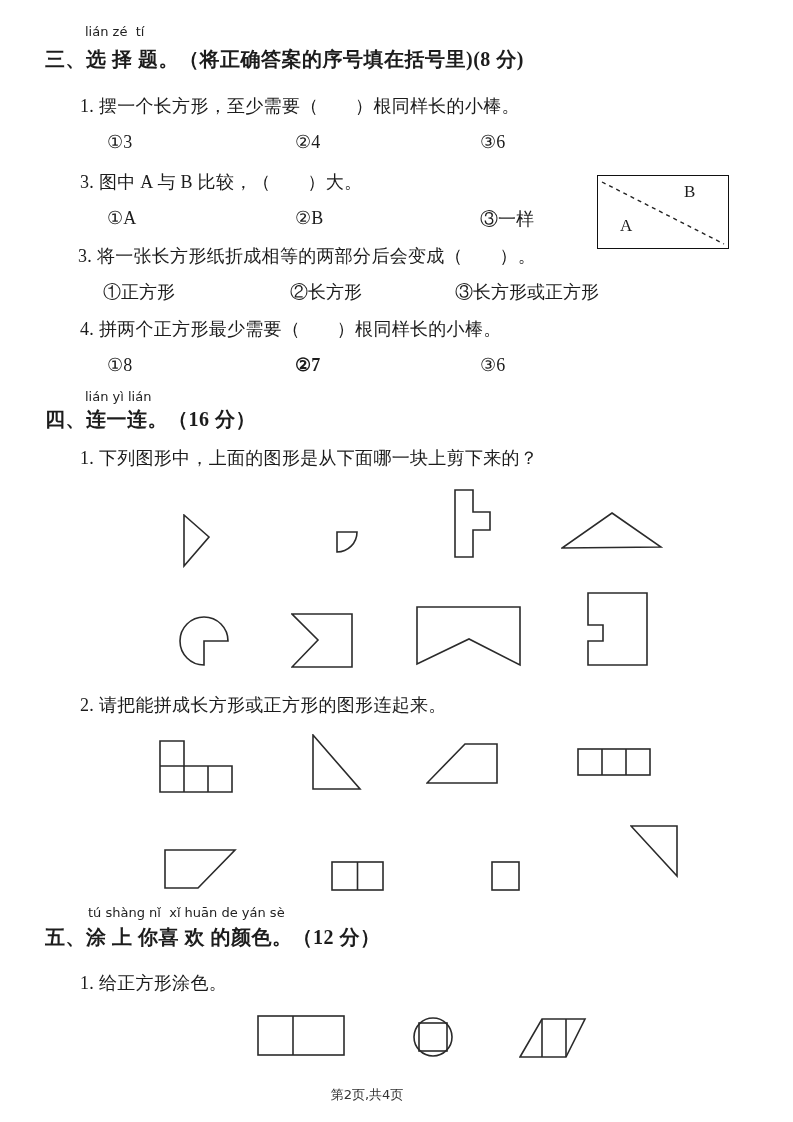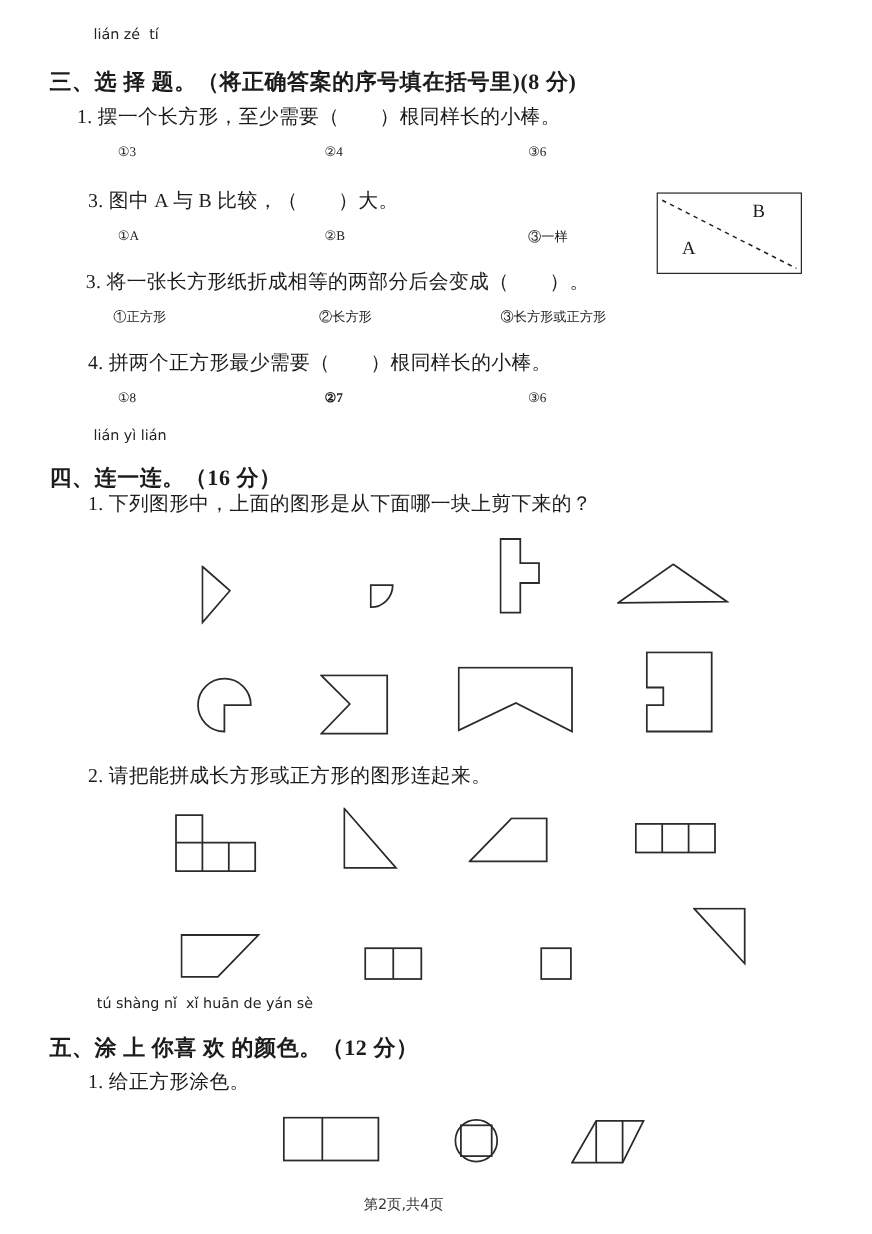--- a/index.html
+++ b/index.html
@@ -11,24 +11,24 @@
     font-family:"Liberation Serif",serif;
     color:#1c1c1c;
     overflow:hidden;
   }
   .abs{position:absolute;}
   .pinyin{
     font-family:"DejaVu Sans",sans-serif;
     font-size:13px;color:#222;white-space:pre;
   }
   .heading{
-    font-weight:bold;font-size:20px;letter-spacing:.5px;white-space:pre;margin-top:15px;
+    font-weight:bold;font-size:20px;letter-spacing:.5px;white-space:pre;
   }
   .qtext{font-size:18px;white-space:pre;letter-spacing:.3px;}
-  .opt{font-size:12px;white-space:pre;}
+  .opt{font-size:18px;white-space:pre;}
   .shape svg{display:block;}
   .shape path,.shape polygon,.shape rect,.shape circle,.shape line{
     fill:none;stroke:#2b2b2b;stroke-width:1.6;stroke-linejoin:miter;
   }
   .figbox{
     border:1.8px solid #111;background:#fff;
   }
   .figlabel{font-size:17px;font-family:"Liberation Serif",serif;}
   .footer{
     font-family:"DejaVu Sans",sans-serif;
@@ -37,21 +37,21 @@
 </style>
 </head>
 <body>
 
 <div class="page">
 
   <div class="abs pinyin" style="left:85px;top:24px;">lián zé  tí</div>
 
   <div class="abs heading" style="left:45px;top:46px;">三、选 择 题。（将正确答案的序号填在括号里)(8 分)</div>
 
-  <div class="abs qtext" style="left:70px;top:94px;">1. 摆一个长方形，至少需要（　　）根同样长的小棒。</div>
+  <div class="abs qtext" style="left:80px;top:94px;">1. 摆一个长方形，至少需要（　　）根同样长的小棒。</div>
   <div class="abs opt" style="left:107px;top:131px;">①3</div>
   <div class="abs opt" style="left:295px;top:131px;">②4</div>
   <div class="abs opt" style="left:480px;top:131px;">③6</div>
 
   <div class="abs qtext" style="left:80px;top:170px;">3. 图中 A 与 B 比较，（　　）大。</div>
 
   <div class="abs figbox" style="left:597px;top:175px;width:130px;height:72px;">
     <svg class="abs" style="left:0;top:0;" width="130" height="72" viewBox="0 0 130 72">
       <line x1="4" y1="6" x2="126" y2="68" stroke="#222" stroke-width="1.4" stroke-dasharray="4 4"></line>
     </svg>

